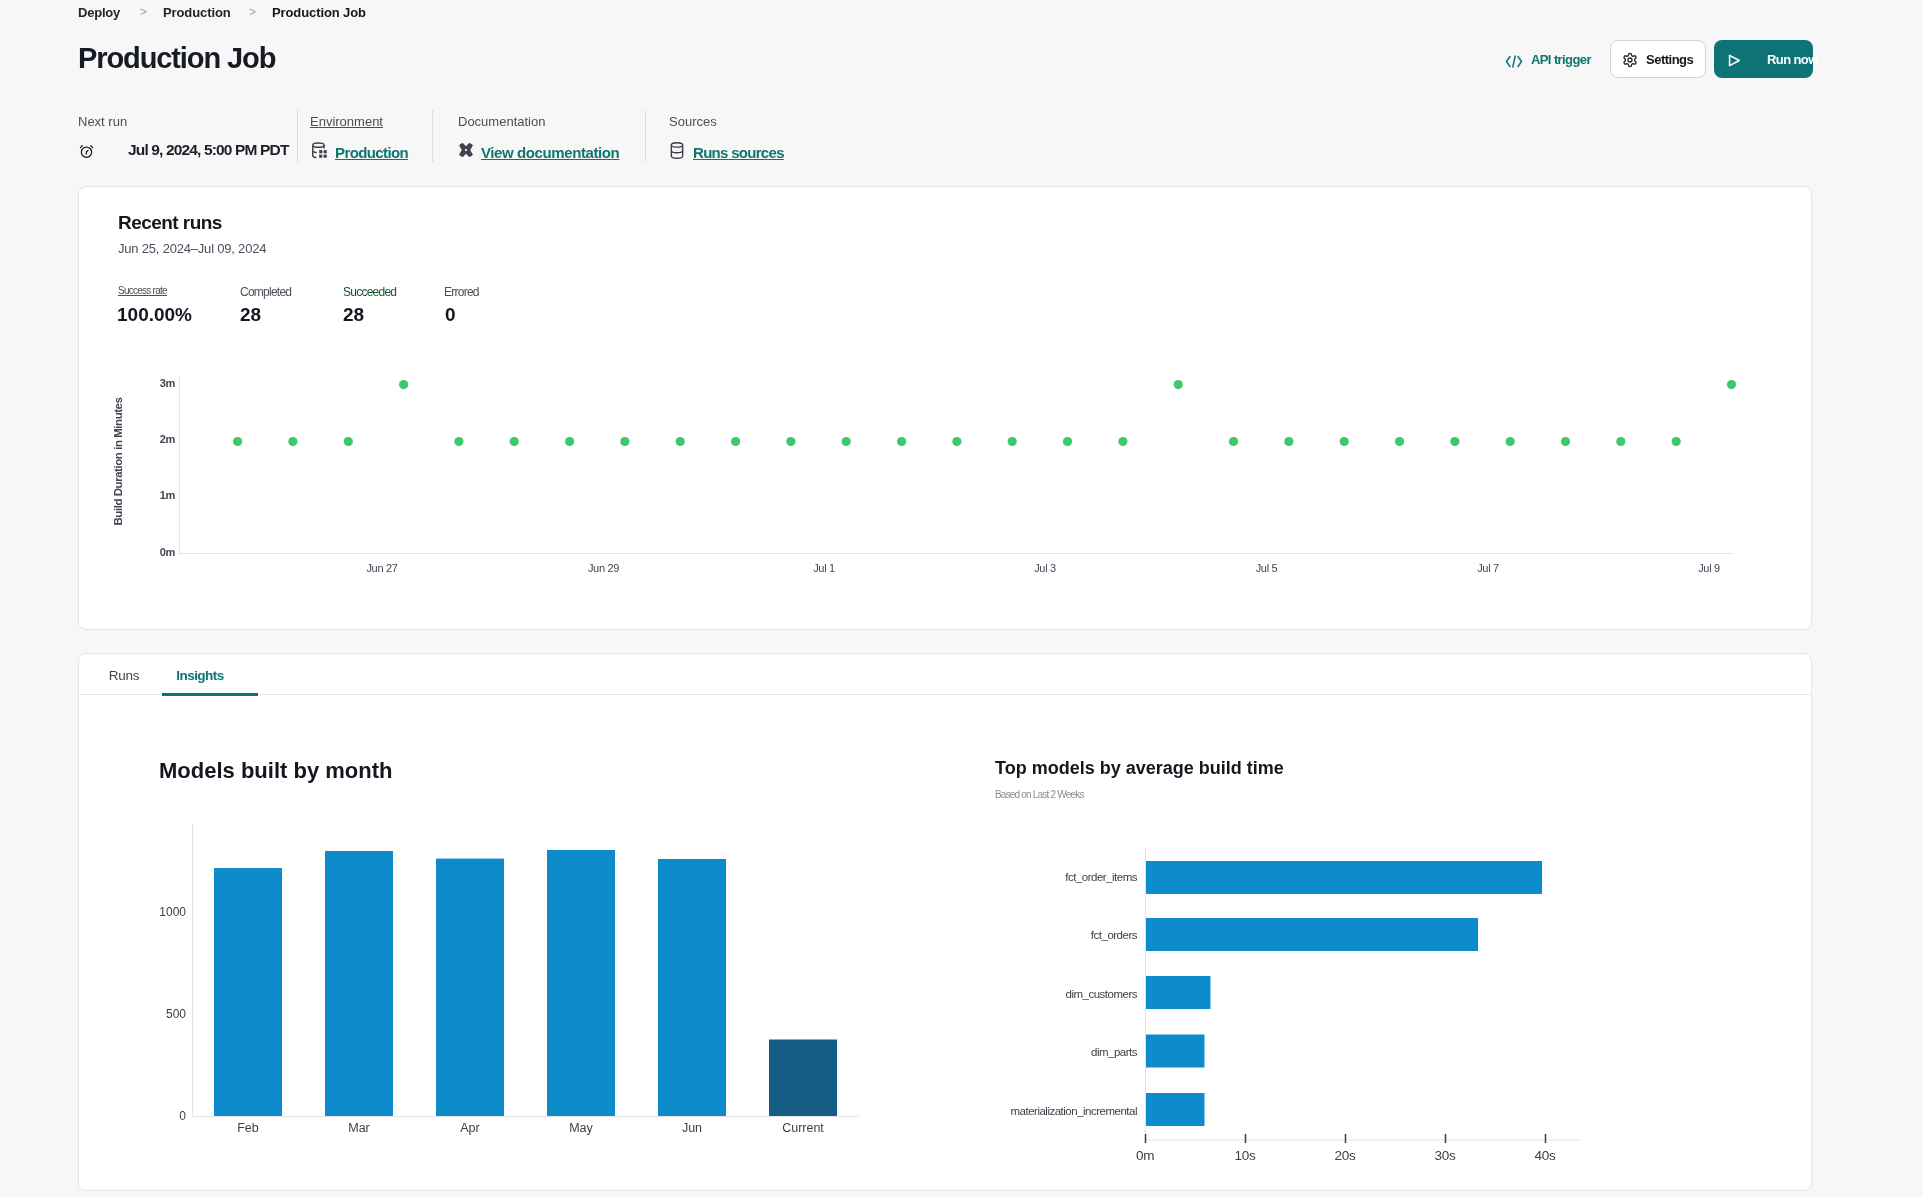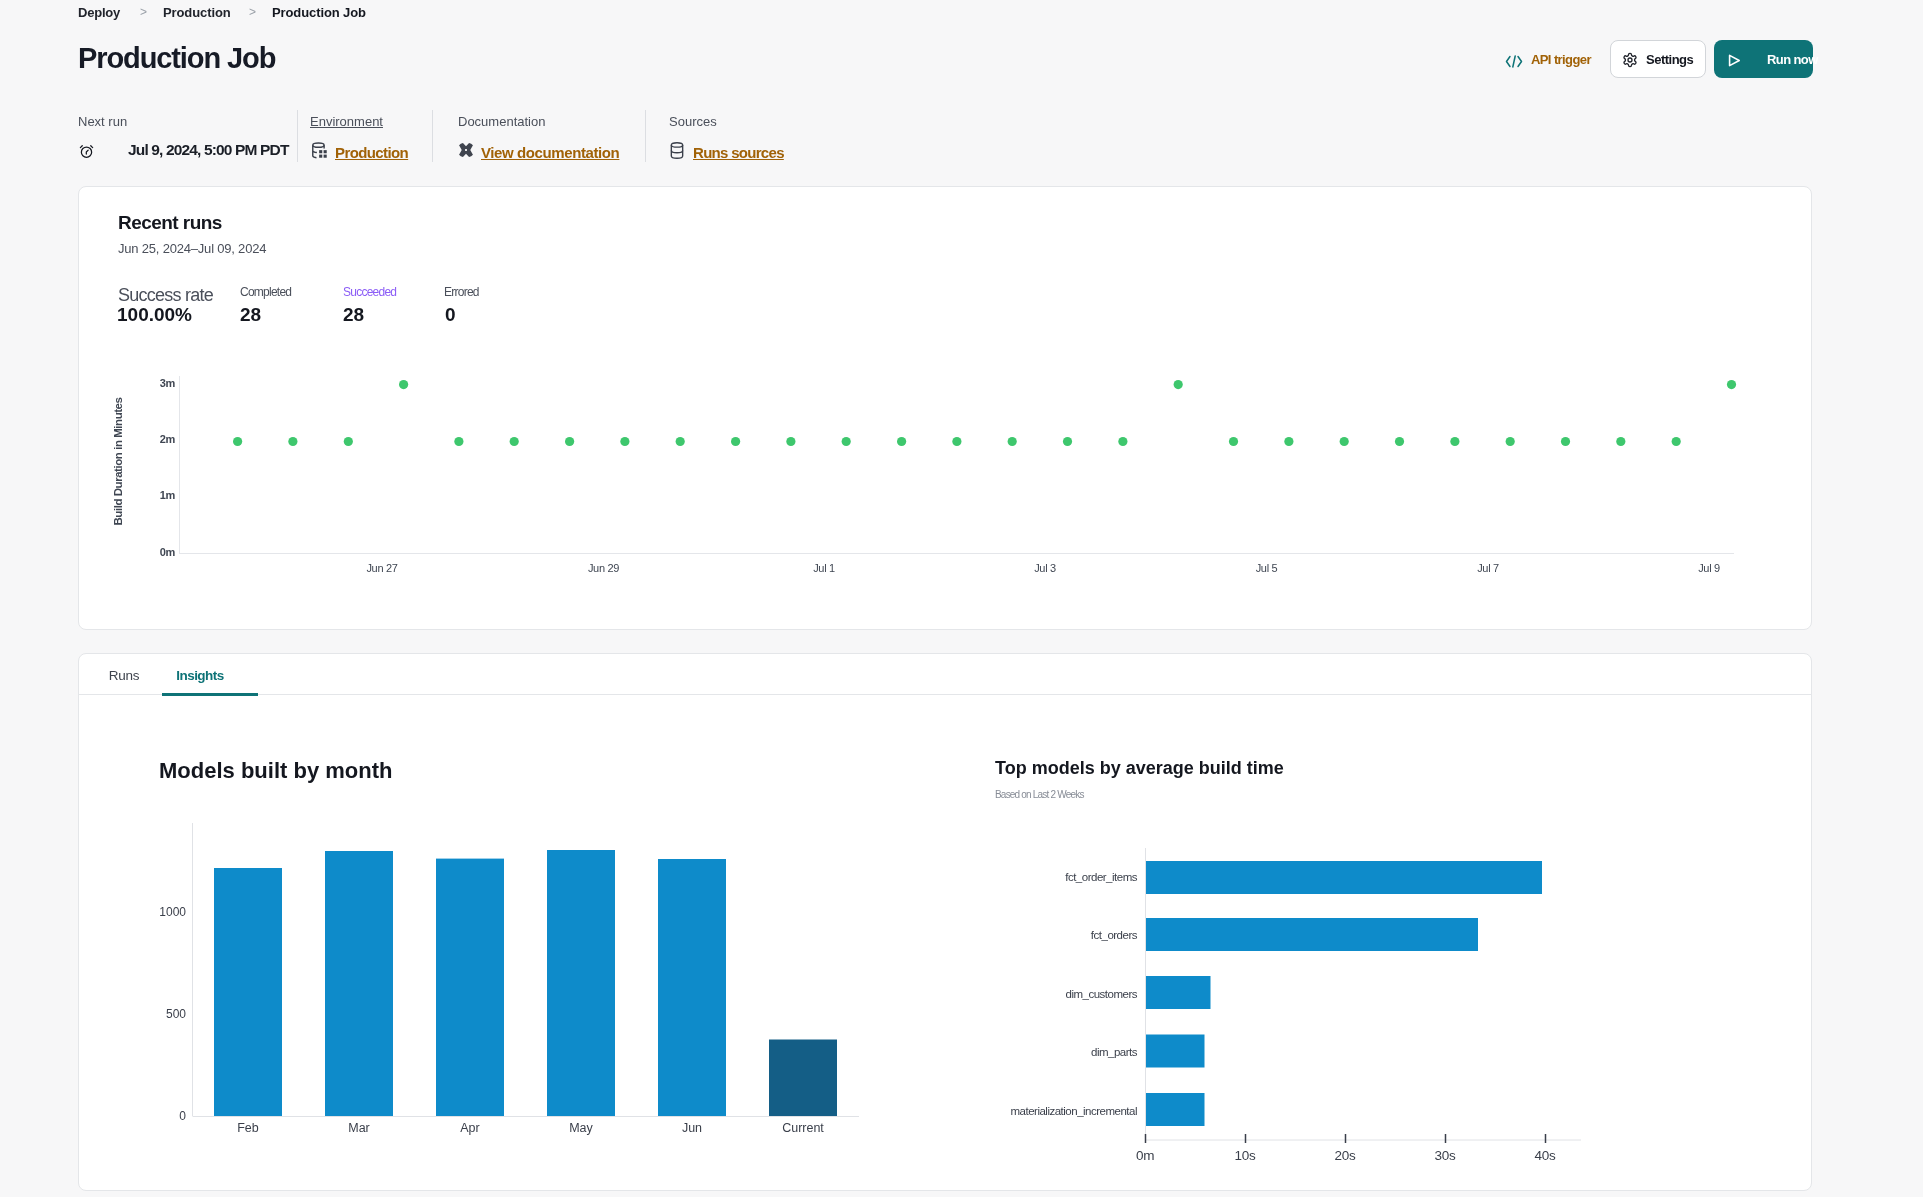--- a/index.html
+++ b/index.html
@@ -1,18 +1,18 @@
 <!DOCTYPE html>
 <html><head>
 <meta charset="utf-8">
 <style>
 * { margin:0; padding:0; box-sizing:border-box; }
 html,body { width:1923px; height:1197px; background:#f7f7f8; font-family:"Liberation Sans", sans-serif; position:relative; overflow:hidden; }
 .abs { position:absolute; white-space:nowrap; }
-.teal { color:#a16207; }
+.teal { color:#0f766e; }
 .card { position:absolute; background:#fff; border:1px solid #e4e6e9; border-radius:8px; }
 .lbl { position:absolute; white-space:nowrap; font-size:13px; color:#4a4f5a; }
 .val { position:absolute; white-space:nowrap; font-size:15px; font-weight:600; }
 </style>
 </head>
 <body>
 
 <div class="abs" style="left:78px; top:5px; font-size:13px; font-weight:700; color:#21242c; letter-spacing:-0.2px;">Deploy</div>
 <div class="abs" style="left:140px; top:5px; font-size:12px; color:#9aa0a8;">&gt;</div>
 <div class="abs" style="left:163px; top:5px; font-size:13px; font-weight:700; color:#21242c; letter-spacing:-0.1px;">Production</div>
@@ -94,25 +94,25 @@
       <path d="M2 4.7v8.8c0 1.9 4 3.5 9 3.5s9-1.6 9-3.5V4.7" fill="none" stroke="#3a3f4a" stroke-width="2.2"></path>
       <path d="M2 13.5v8.8c0 1.9 4 3.5 9 3.5s9-1.6 9-3.5v-8.8" fill="none" stroke="#3a3f4a" stroke-width="2.2"></path>
     </svg>
 </div>
 <a class="abs teal val" style="left:693px; top:144px; letter-spacing:-0.7px; text-decoration:underline;">Runs sources</a>
 
 <div class="card" style="left:78px; top:186px; width:1734px; height:444px;"></div>
 <div class="abs" style="left:118px; top:212px; font-size:19px; font-weight:700; color:#14171f; letter-spacing:-0.55px;">Recent runs</div>
 <div class="abs" style="left:118px; top:241px; font-size:13px; color:#4a4f5a; letter-spacing:-0.2px;">Jun 25, 2024–Jul 09, 2024</div>
 
-<div class="abs" style="left:118px; top:285px; font-size:18px; color:#4a4f5a; letter-spacing:-0.75px;">Success rate</div>
+<div class="abs" style="left:118px; top:285px; font-size:10px; color:#4a4f5a; letter-spacing:-0.75px;text-decoration:underline;">Success rate</div>
 <div class="abs" style="left:117px; top:304px; font-size:19px; font-weight:700; color:#14171f;">100.00%</div>
 <div class="abs" style="left:240px; top:285px; font-size:12px; color:#4a4f5a; letter-spacing:-0.75px;">Completed</div>
 <div class="abs" style="left:240px; top:304px; font-size:19px; font-weight:700; color:#14171f;">28</div>
-<div class="abs" style="left:343px; top:285px; font-size:12px; color:#8b5cf6; letter-spacing:-0.75px;">Succeeded</div>
+<div class="abs" style="left:343px; top:285px; font-size:12px; color:#14532d; letter-spacing:-0.75px;">Succeeded</div>
 <div class="abs" style="left:343px; top:304px; font-size:19px; font-weight:700; color:#14171f;">28</div>
 <div class="abs" style="left:444px; top:285px; font-size:12px; color:#4a4f5a; letter-spacing:-0.75px;">Errored</div>
 <div class="abs" style="left:445px; top:304px; font-size:19px; font-weight:700; color:#14171f;">0</div>
 
 <svg class="abs" style="left:78px; top:360px;" width="1720" height="225" viewBox="0 0 1720 225">
   <line x1="101.5" y1="16" x2="101.5" y2="194" stroke="#e4e6ea" stroke-width="1"></line>
   <line x1="101" y1="193.5" x2="1656" y2="193.5" stroke="#e4e6ea" stroke-width="1"></line>
   <text x="97" y="26.5" font-size="11" font-weight="600" fill="#3f4652" text-anchor="end" letter-spacing="-0.3">3m</text>
   <text x="97" y="83" font-size="11" font-weight="600" fill="#3f4652" text-anchor="end" letter-spacing="-0.3">2m</text>
   <text x="97" y="139" font-size="11" font-weight="600" fill="#3f4652" text-anchor="end" letter-spacing="-0.3">1m</text>

